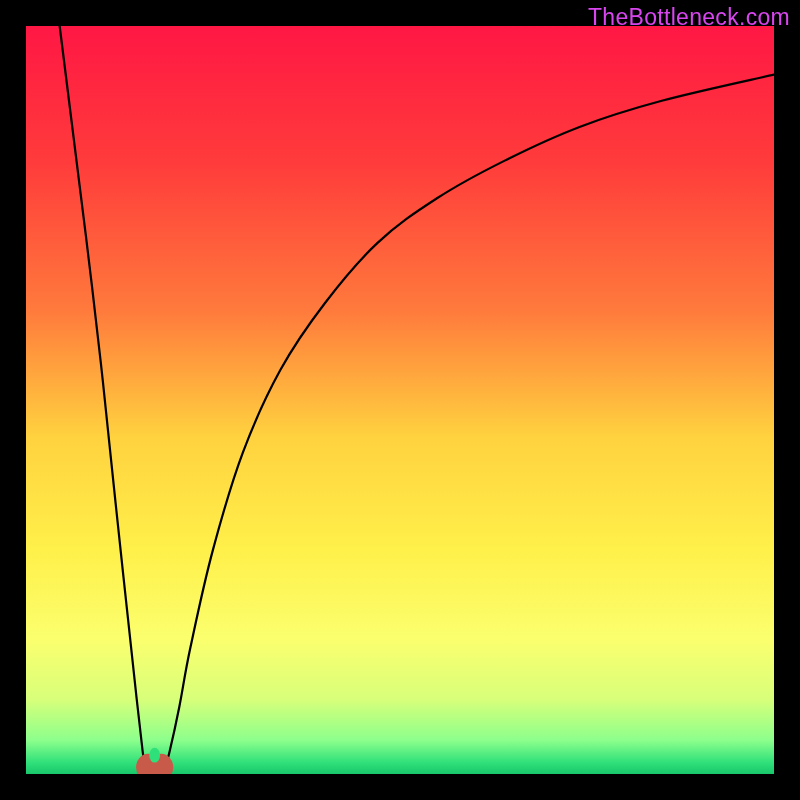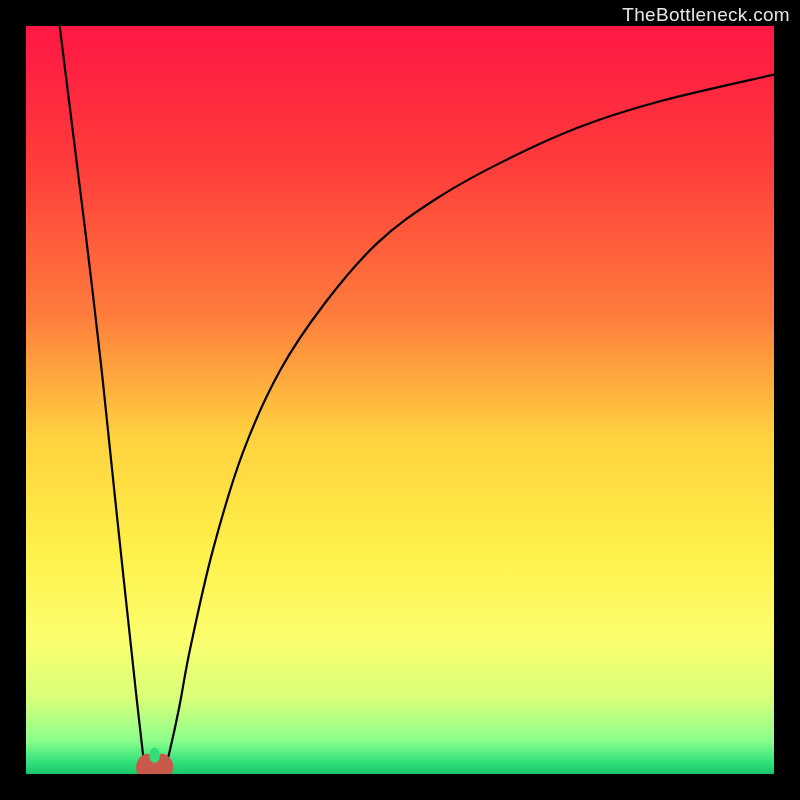--- a/index.html
+++ b/index.html
@@ -24,22 +24,22 @@
     left: 26px;
     top: 26px;
     width: 748px;
     height: 748px;
     overflow: hidden;
   }
   .watermark {
     position: absolute;
     top: 4px;
     right: 10px;
-    color: #e5e5e5;
-    font-size: 19px;
+    color: #d946ef;
+    font-size: 23px;
     font-weight: 500;
     letter-spacing: 0.3px;
     user-select: none;
   }
   svg { display: block; }
 </style>
 </head>
 <body>
 
 <div class="frame">

